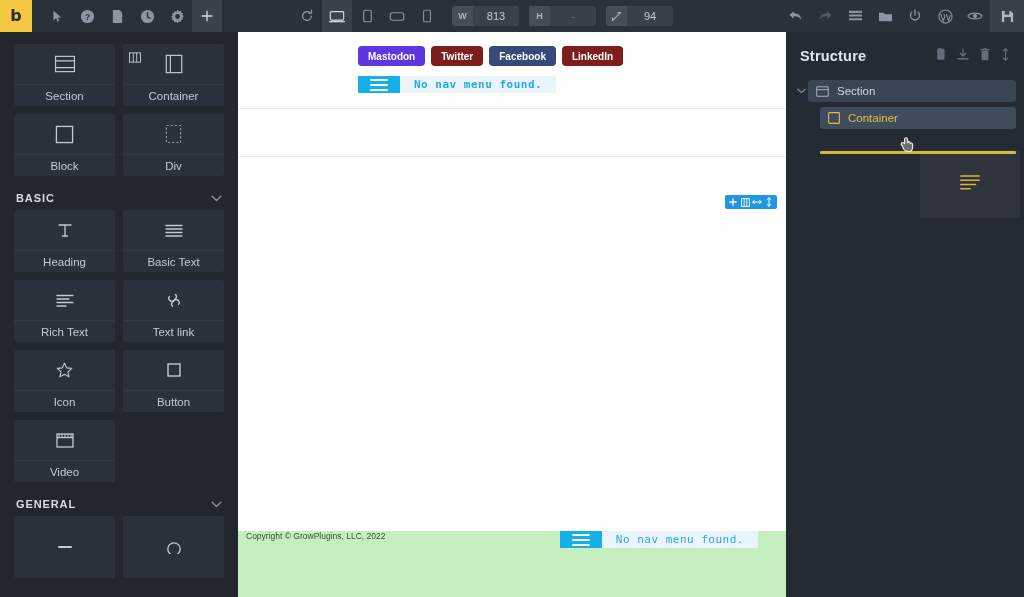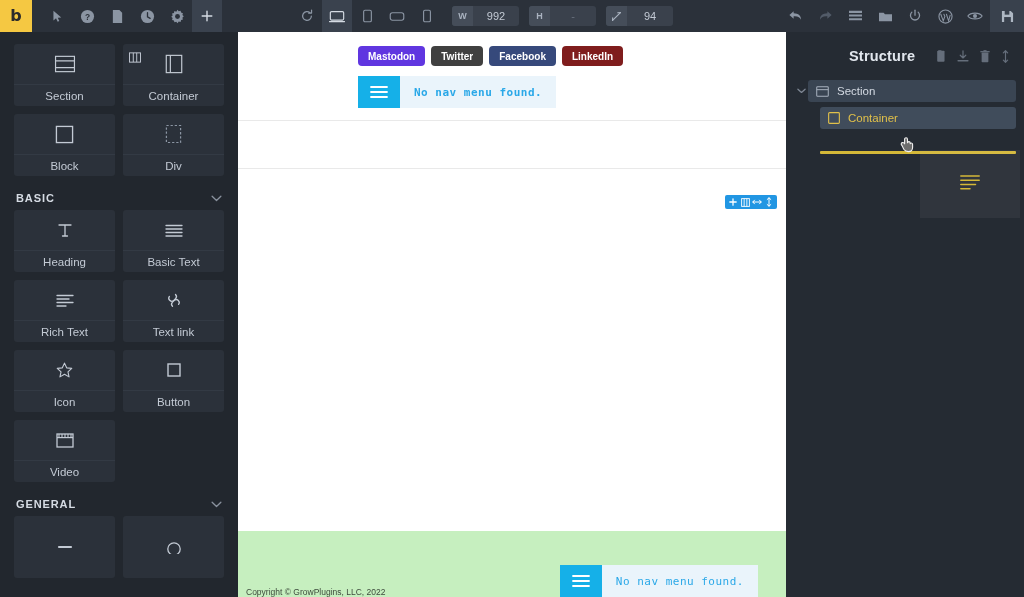--- a/index.html
+++ b/index.html
@@ -121,21 +121,21 @@
     height: 20px; padding: 0 10px;
     display: flex; align-items: center; justify-content: center;
     border-radius: 4px;
     font-size: 10px; color: #ffffff;
     font-family: "Liberation Sans", sans-serif;
     white-space: nowrap;
   }
   .navwidget {
     margin: 10px 0 0 120px;
     display: inline-flex; align-items: stretch;
-    height: 32px;
+    height: 17px;
   }
   .navwidget .burger {
     width: 42px; background: #15b0e8;
     display: flex; align-items: center; justify-content: center;
   }
   .navwidget .navtext {
     background: #eaf4fb; color: #2aa8e8;
     display: flex; align-items: center;
     padding: 0 14px;
     font-family: "DejaVu Sans Mono", monospace;
@@ -158,42 +158,41 @@
   .minibar .mi {
     width: 12px; height: 14px;
     display: flex; align-items: center; justify-content: center;
     color: #ffffff;
   }
 
   .footer {
     position: absolute; left: 0; right: 0; bottom: 0;
     height: 66px;
     background: #c6efbf;
-    display: flex; align-items: flex-end;
+    display: flex; align-items: flex-start;
     padding: 0 8px 0 8px;
   }
   .footer .copy {
     font-size: 8.5px; color: #3d4a3c;
     padding-left: 0;
     font-family: "Liberation Sans", sans-serif;
   }
   .footer .spacer { flex: 1 1 auto; }
   .footer .navwidget { margin: 0 20px 0 0; }
 
   
   .rightpanel {
     width: 238px; flex: 0 0 238px;
     background: #252b33;
     position: relative;
     overflow: hidden;
   }
   .rp-head {
-    display: flex; align-items: center;
-    padding: 16px 14px 0 30px;
-    margin-left: 33px;
+    display: flex; align-items: flex-start;
+    padding: 16px 14px 0 14px;
   }
   .rp-title { font-size: 14.5px; font-weight: 700; color: #e2e7ee; letter-spacing: 0.2px; }
   .rp-actions { margin-left: auto; display: flex; gap: 11px; align-items: center; }
   .rp-actions .ai { color: #656e7b; display: flex; }
 
   .tree { padding: 16px 8px 0 8px; }
   .tnode {
     display: flex; align-items: center;
     height: 22px; border-radius: 3px;
     margin-bottom: 5px;
@@ -305,21 +304,21 @@
           </svg>
       </div>
       <div class="tb-btn">
         <svg width="10" height="14" viewBox="0 0 11 16">
             <rect x="1.6" y="1.4" width="7.8" height="13.2" rx="1.6" stroke="currentColor" stroke-width="1.3" fill="none"></rect>
           </svg>
       </div>
 
       <div class="field">
         <div class="fl">W</div>
-        <div class="fv">992</div>
+        <div class="fv">813</div>
       </div>
       <div class="field">
         <div class="fl">H</div>
         <div class="fv dim">-</div>
       </div>
       <div class="field">
         <div class="fl">
           <svg width="11" height="11" viewBox="0 0 14 14">
               <path d="M2 12 L12 2" stroke="currentColor" stroke-width="1.5" stroke-linecap="round"></path>
               <path d="M12 2 l-3.4 .2 M2 12 l.2 -3.4" stroke="currentColor" stroke-width="1.5" stroke-linecap="round" fill="none"></path>
@@ -521,21 +520,21 @@
       </div>
     </div>
 
     <div class="canvaswrap">
 
       <div class="canvas-section-top">
         <div class="social-row">
           <div class="sbtn" style="background:#6036e0">
             <span>Mastodon</span>
           </div>
-          <div class="sbtn" style="background:#404040">
+          <div class="sbtn" style="background:#7f1d1d">
             <span>Twitter</span>
           </div>
           <div class="sbtn" style="background:#36497b">
             <span>Facebook</span>
           </div>
           <div class="sbtn" style="background:#7f1d1d">
             <span>LinkedIn</span>
           </div>
         </div>
 

